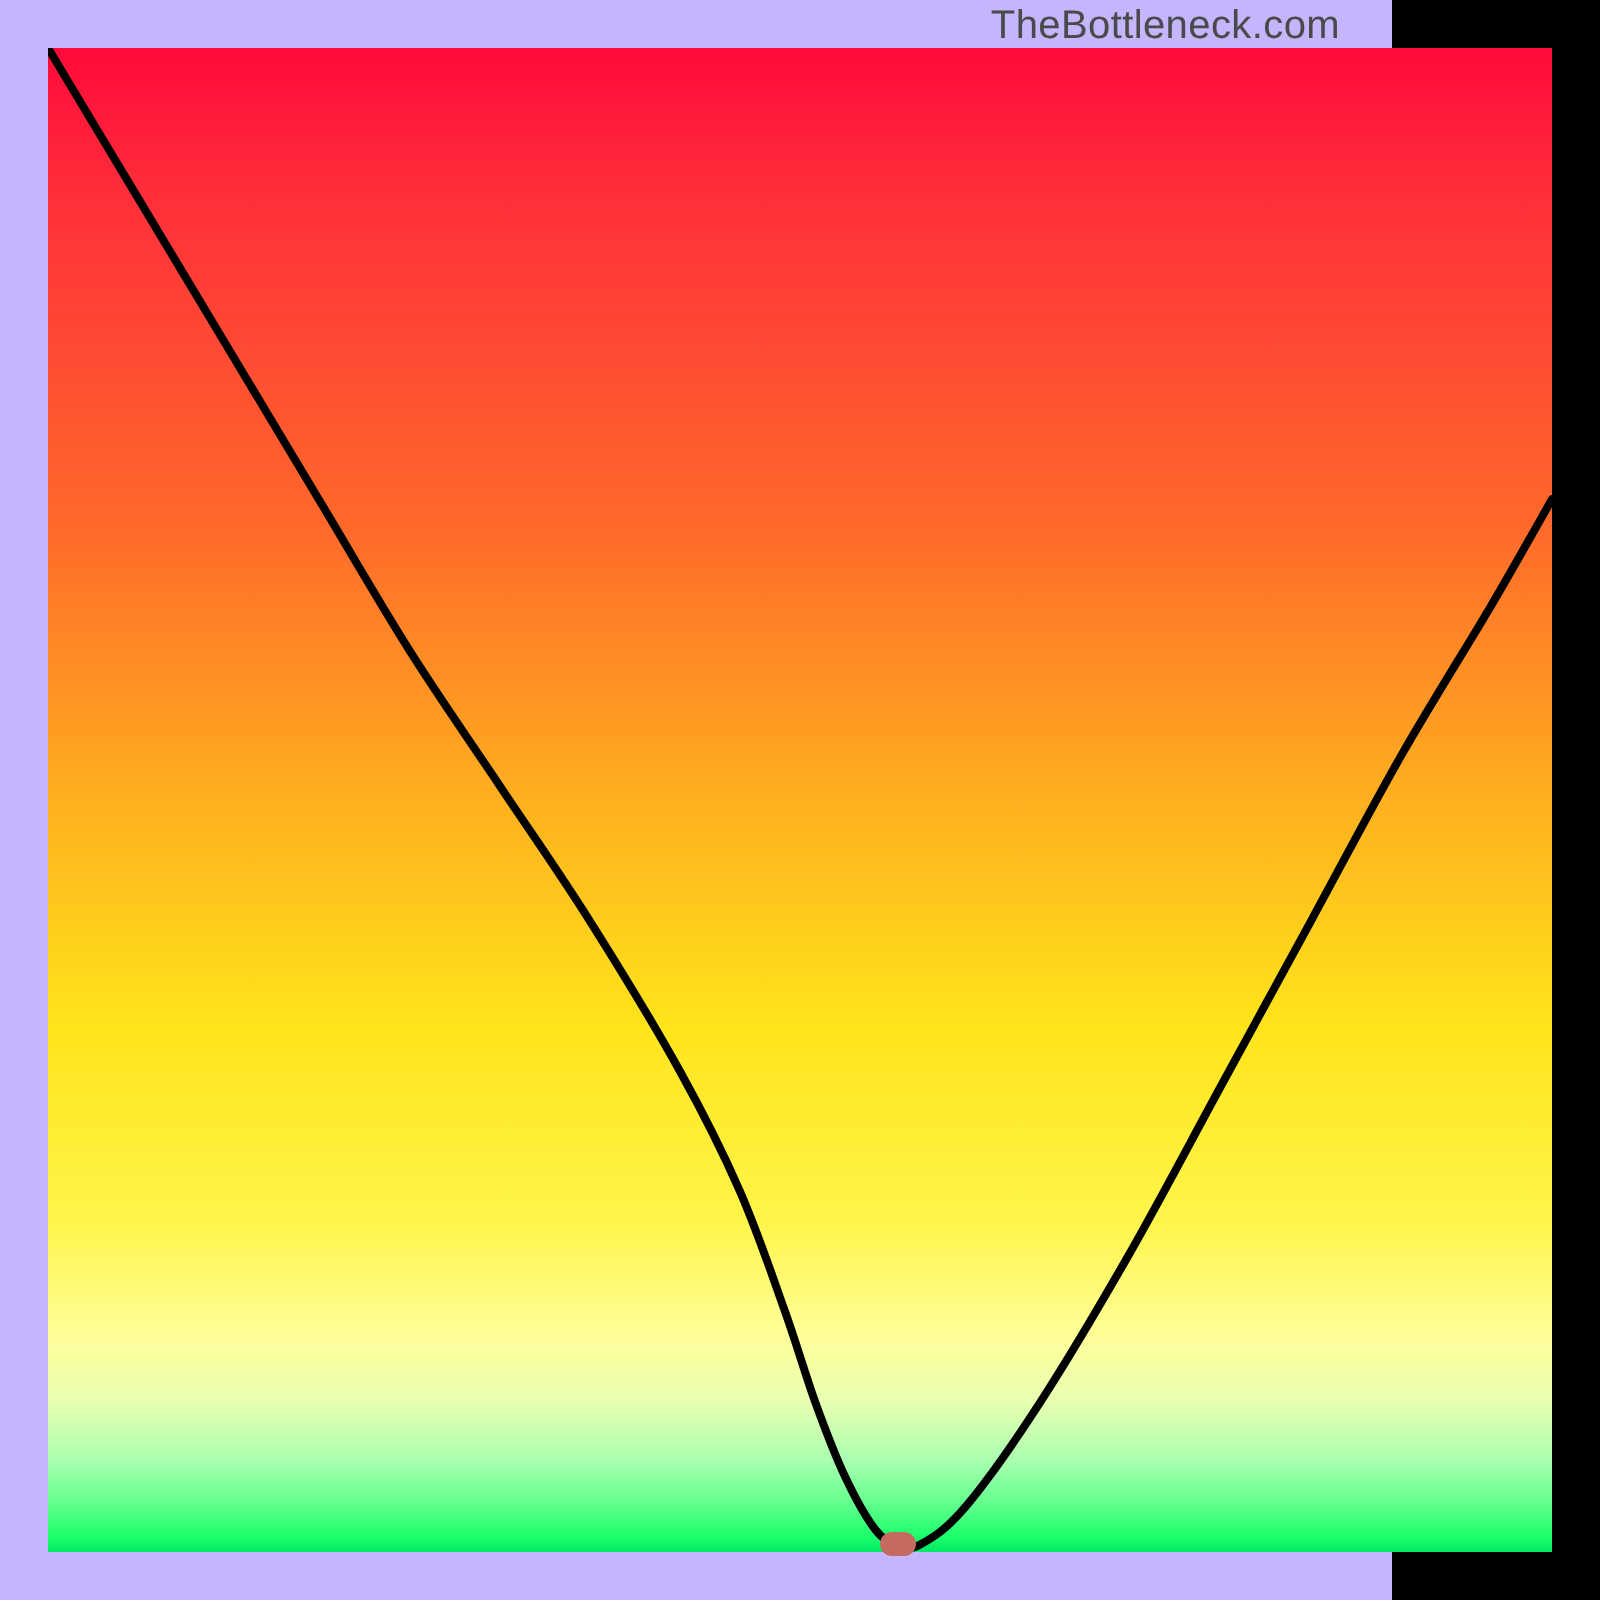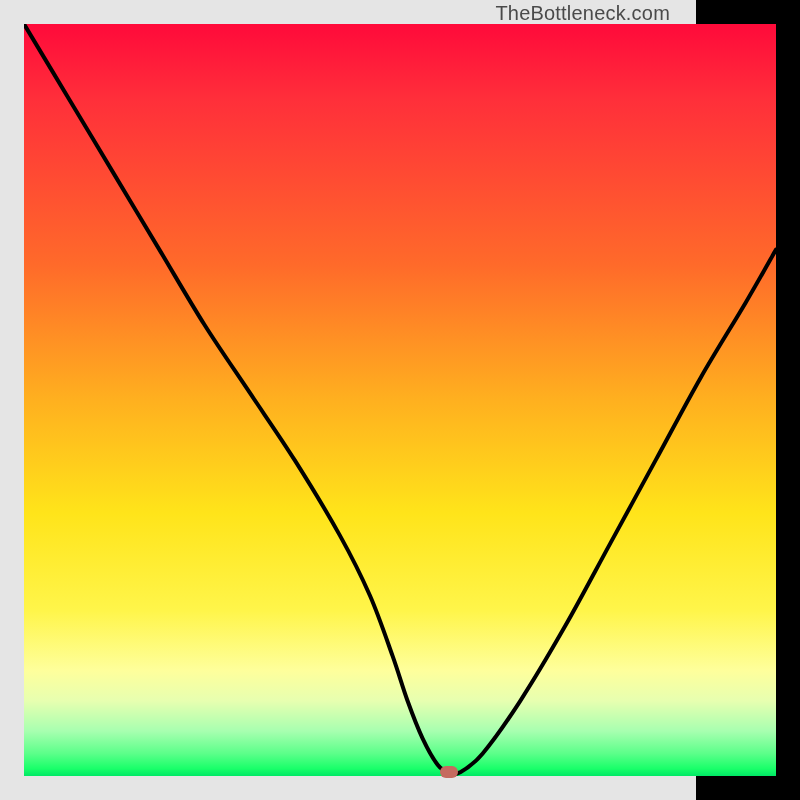--- a/index.html
+++ b/index.html
@@ -10,21 +10,21 @@
     background: #000;
     overflow: hidden;
     font-family: Arial, Helvetica, sans-serif;
   }
   .frame {
     position: absolute;
     left: 0;
     top: 0;
     width: 696px;
     height: 800px;
-    background: #e5e5e5;
+    background: #c4b5fd;
   }
   .plot-area {
     position: absolute;
     left: 24px;
     top: 24px;
     width: 752px;
     height: 752px;
     
     background: linear-gradient(
       to bottom,

